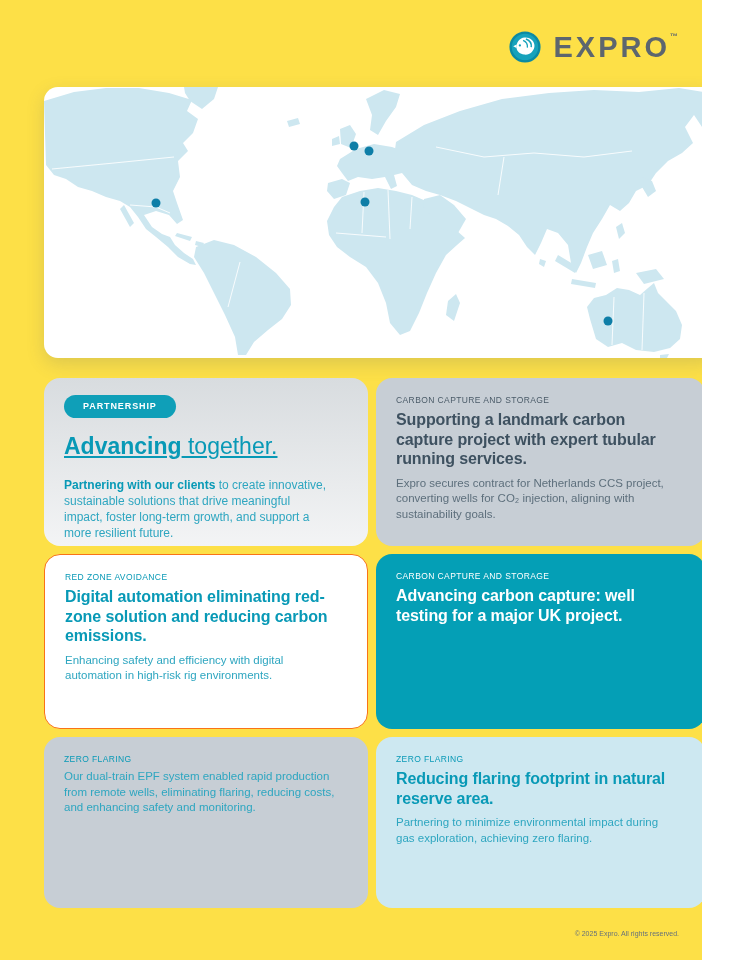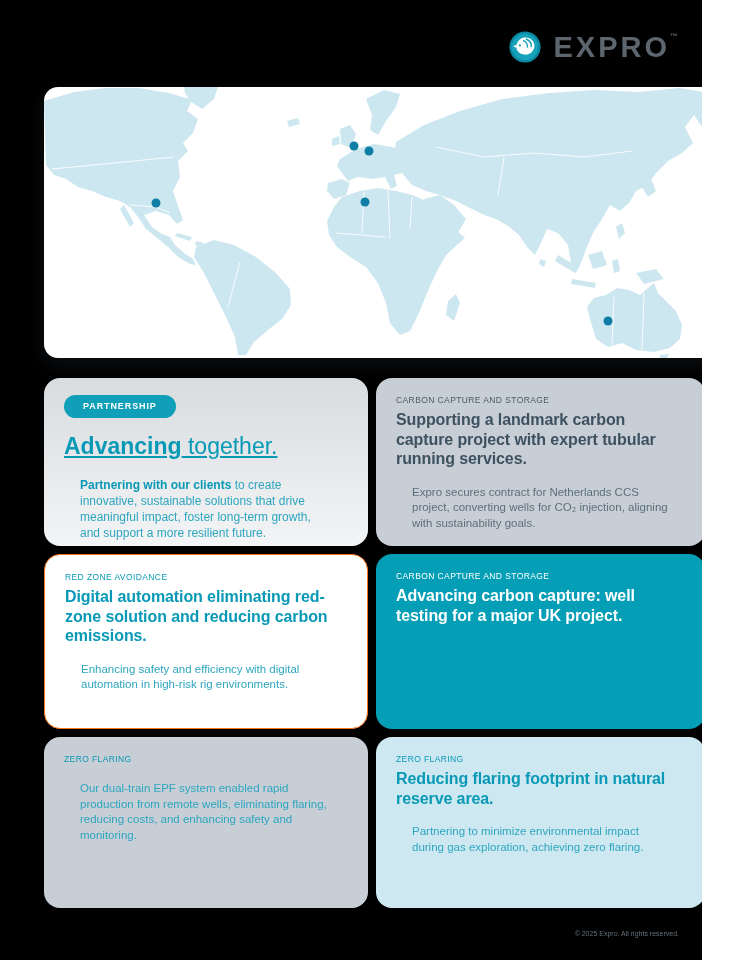--- a/index.html
+++ b/index.html
@@ -9,21 +9,21 @@
     --card-teal-bg:#049fb6;
     --card-gray-bg:#c7ced5;
     --card-lightblue-bg:#cde8f1;
     --slate-heading:#3e5160;
     --slate-body:#5d6f7c;
     --map-land:#cde7f0;
     --map-marker:#0e7ea7;
   }
   html,body{margin:0;padding:0;background:#fff;}
   .page{
-    position:relative;width:702px;height:960px;background:#000000;overflow:hidden;
+    position:relative;width:702px;height:960px;background:#fde047;overflow:hidden;
     font-family:"Liberation Sans","DejaVu Sans",sans-serif;
   }
   
   .logo{position:absolute;top:30px;right:24px;display:flex;align-items:center;gap:11px;}
   .logo-word{font-size:29px;font-weight:bold;letter-spacing:3px;color:#5d666e;line-height:1;}
   .logo-word sup{font-size:8px;letter-spacing:0;vertical-align:18px;}
   
   .map-card{
     position:absolute;left:44px;top:87px;width:671px;height:271px;background:#fff;
     border-radius:14px;box-shadow:0 6px 18px rgba(70,90,110,.18);overflow:hidden;
@@ -49,34 +49,34 @@
   .card--teal{background:var(--card-teal-bg);}
   .card--lightblue{background:var(--card-lightblue-bg);}
   .eyebrow{font-size:8.5px;letter-spacing:.4px;margin:0 0 4px 0;line-height:1.3;}
   .eyebrow--slate{color:#4a5b68;}
   .eyebrow--teal{color:var(--teal-heading);}
   .eyebrow--white{color:#ffffff;}
   .heading{font-size:16px;font-weight:bold;line-height:1.22;margin:0 0 7px 0;letter-spacing:-.1px;}
   .heading--slate{color:var(--slate-heading);}
   .heading--teal{color:var(--teal-heading);}
   .heading--white{color:#ffffff;}
-  .body{font-size:11.5px;line-height:1.36;margin:16px;max-width:278px;}
+  .body{font-size:11.5px;line-height:1.36;margin:0;max-width:278px;}
   .body--slate{color:var(--slate-body);}
   .body--teal{color:var(--teal-body);}
   .body--white{color:#f0f9fb;}
   
   .badge{
     display:inline-block;background:var(--accent-teal);color:#fff;
     font-size:9px;font-weight:bold;letter-spacing:.9px;
     padding:7px 19px;border-radius:13px;line-height:1;
   }
   .hero-heading{font-size:23px;line-height:1.1;margin:16px 0 19px 0;color:var(--teal-heading);text-decoration:underline;}
   .hero-heading .hh-bold{font-weight:bold;}
   .hero-heading .hh-reg{font-weight:normal;}
-  .hero-body{font-size:12px;line-height:1.33;margin:16px;max-width:266px;color:var(--teal-body);}
+  .hero-body{font-size:12px;line-height:1.33;margin:0;max-width:266px;color:var(--teal-body);}
   .hero-body .hb-bold{font-weight:bold;color:var(--teal-heading);}
   
   .footer{position:absolute;top:930px;right:23px;font-size:7px;color:#66717a;}
 </style>
 </head>
 <body>
 
 <div class="page">
 
   <header class="logo">

